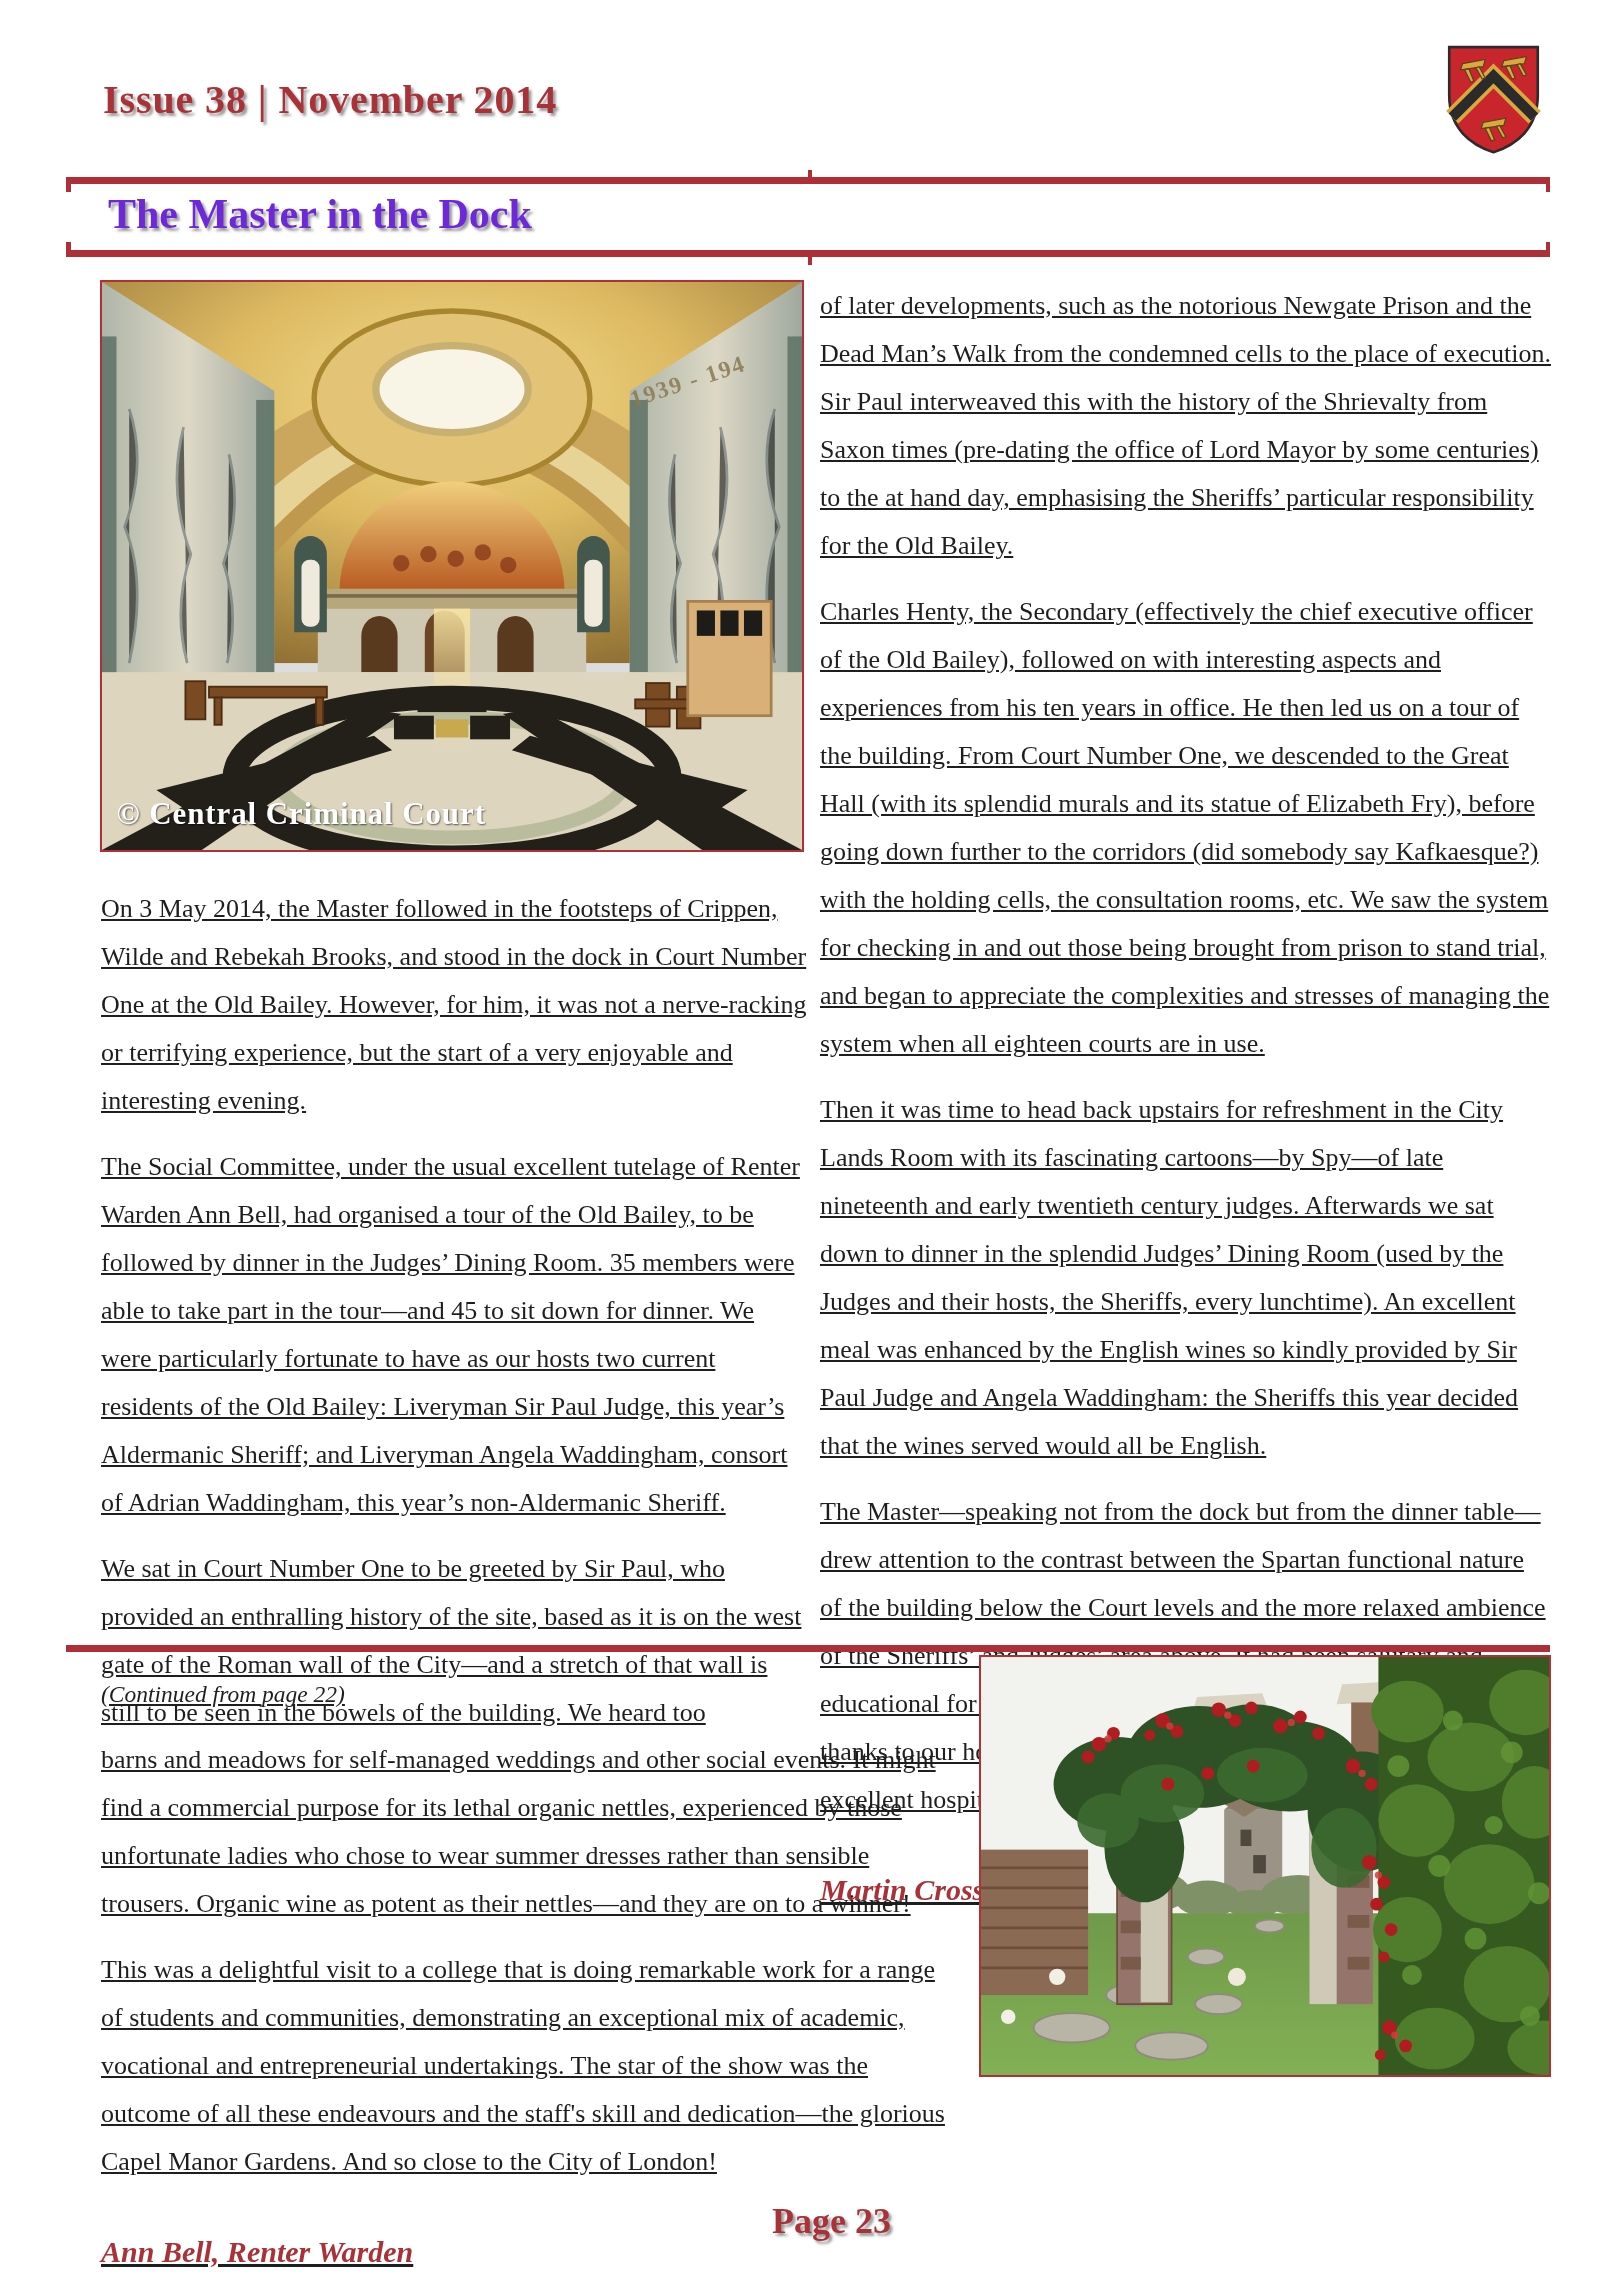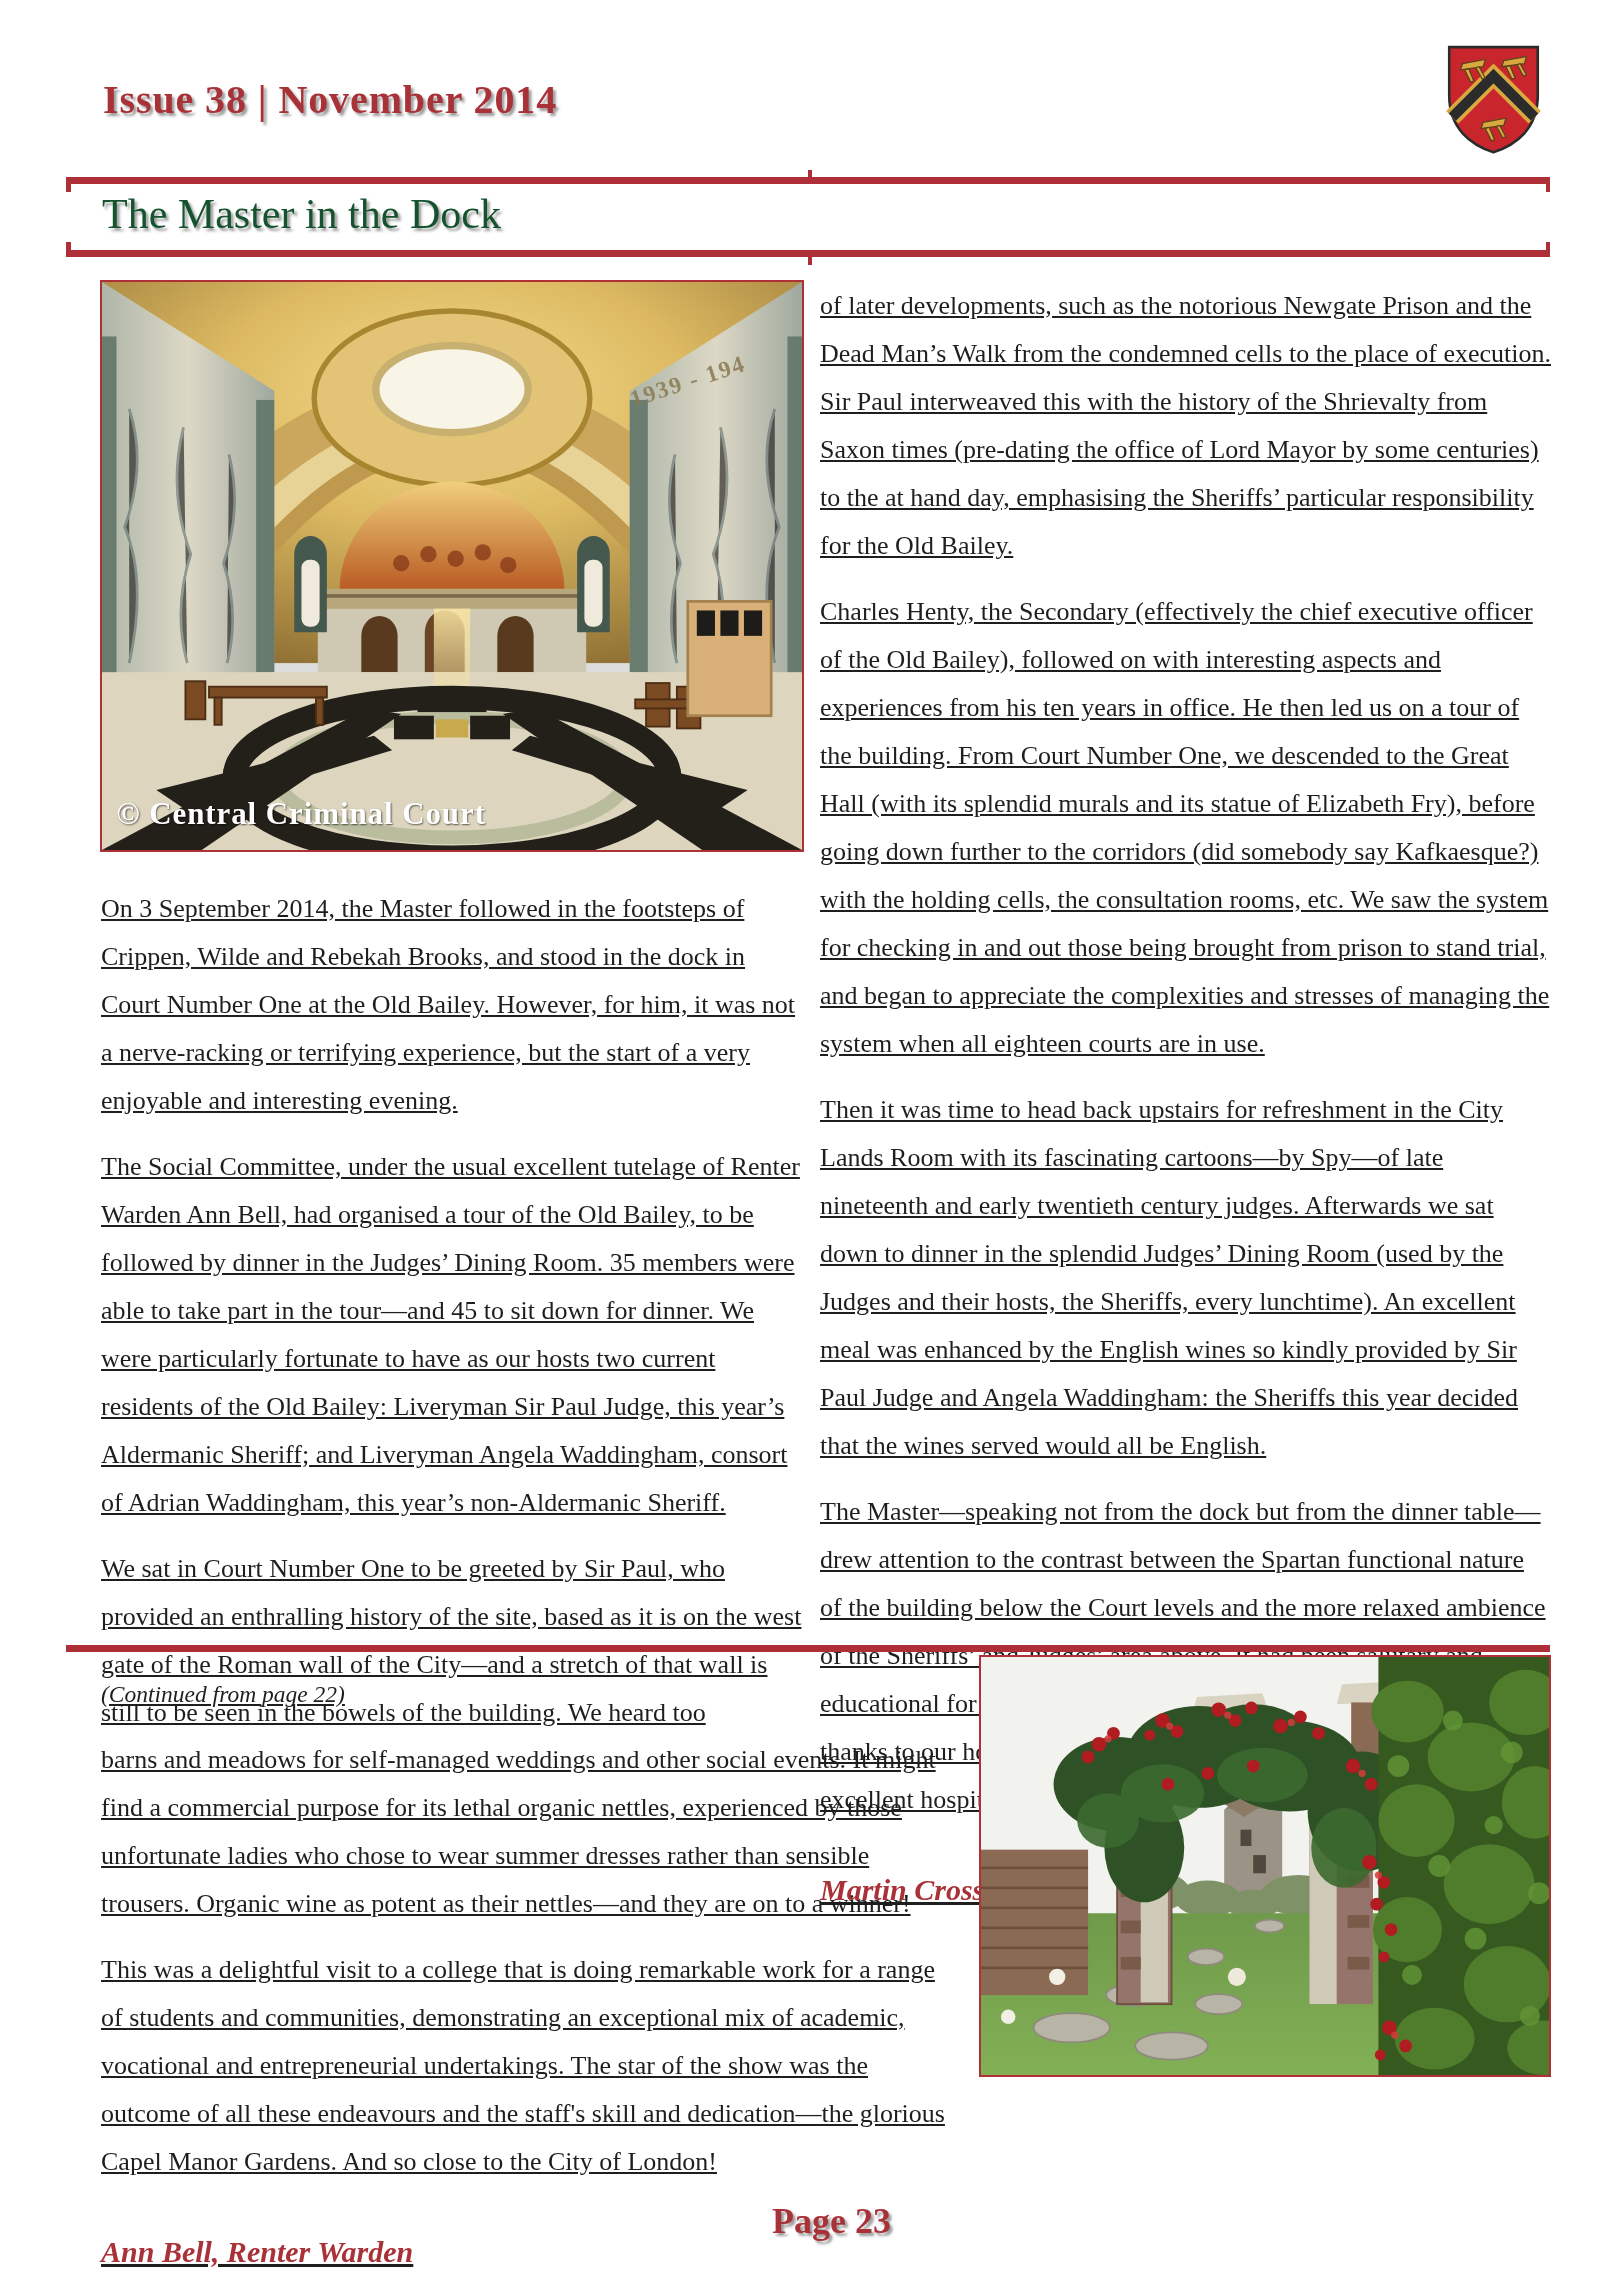--- a/index.html
+++ b/index.html
@@ -20,22 +20,22 @@
   .rule .tick{position:absolute;width:4.5px;background:#AE2F38;}
   .rule-top{top:177px;}
   .rule-top .tick-l{left:0;top:100%;height:8.1px;}
   .rule-top .tick-r{right:0;top:100%;height:8.1px;}
   .rule-top .tick-c{left:50%;bottom:100%;height:7.2px;width:3.6px;}
   .rule-bottom{top:250px;}
   .rule-bottom .tick-l{left:0;bottom:100%;height:8.1px;}
   .rule-bottom .tick-r{right:0;bottom:100%;height:8.1px;}
   .rule-bottom .tick-c{left:50%;top:100%;height:8.1px;width:3.6px;}
   .article-title{
-    position:absolute;left:102px;top:190px;
-    font-size:42px;font-weight:normal;color:#14532d;
+    position:absolute;left:108px;top:190px;
+    font-size:42px;font-weight:bold;color:#6d28d9;
     text-shadow:2.7px 2.7px 2.7px rgba(130,130,130,.8);
   }
   
   .photo{position:absolute;border:2.7px solid #B03038;box-sizing:border-box;overflow:hidden;background:#ddd;}
   .photo-oldbailey{left:100px;top:280px;width:704px;height:572px;}
   .photo-garden{left:979px;top:1655px;width:572px;height:422px;}
   .photo svg{display:block;width:100%;height:100%;}
   .photo-caption{
     position:absolute;left:14.5px;bottom:18px;
     font-size:31px;font-weight:bold;color:#ffffff;
@@ -219,21 +219,21 @@
 
   <div class="col col-right">
     <p>of later developments, such as the notorious Newgate Prison and the Dead Man’s Walk from the condemned cells to the place of execution. Sir Paul interweaved this with the history of the Shrievalty from Saxon times (pre-dating the office of Lord Mayor by some centuries) to the at hand day, emphasising the Sheriffs’ particular responsibility for the Old Bailey.</p>
     <p>Charles Henty, the Secondary (effectively the chief executive officer of the Old Bailey), followed on with interesting aspects and experiences from his ten years in office. He then led us on a tour of the building. From Court Number One, we descended to the Great Hall (with its splendid murals and its statue of Elizabeth Fry), before going down further to the corridors (did somebody say Kafkaesque?) with the holding cells, the consultation rooms, etc. We saw the system for checking in and out those being brought from prison to stand trial, and began to appreciate the complexities and stresses of managing the system when all eighteen courts are in use.</p>
     <p>Then it was time to head back upstairs for refreshment in the City Lands Room with its fascinating cartoons—by Spy—of late nineteenth and early twentieth century judges. Afterwards we sat down to dinner in the splendid Judges’ Dining Room (used by the Judges and their hosts, the Sheriffs, every lunchtime). An excellent meal was enhanced by the English wines so kindly provided by Sir Paul Judge and Angela Waddingham: the Sheriffs this year decided that the wines served would all be English.</p>
     <p>The Master—speaking not from the dock but from the dinner table—drew attention to the contrast between the Spartan functional nature of the building below the Court levels and the more relaxed ambience of the Sheriffs’ and Judges’ area above. It had been salutary and educational for us to see both, and he expressed the Company’s thanks to our hosts for providing us with that opportunity and for their excellent hospitality.</p>
     <div class="signature">Martin Cross, Past Master 2012-13</div>
   </div>
 
   <div class="col col-left">
-    <p>On 3 September 2014, the Master followed in the footsteps of Crippen, Wilde and Rebekah Brooks, and stood in the dock in Court Number One at the Old Bailey. However, for him, it was not a nerve-racking or terrifying experience, but the start of a very enjoyable and interesting evening.</p>
+    <p>On 3 May 2014, the Master followed in the footsteps of Crippen, Wilde and Rebekah Brooks, and stood in the dock in Court Number One at the Old Bailey. However, for him, it was not a nerve-racking or terrifying experience, but the start of a very enjoyable and interesting evening.</p>
     <p>The Social Committee, under the usual excellent tutelage of Renter Warden Ann Bell, had organised a tour of the Old Bailey, to be followed by dinner in the Judges’ Dining Room. 35 members were able to take part in the tour—and 45 to sit down for dinner. We were particularly fortunate to have as our hosts two current residents of the Old Bailey: Liveryman Sir Paul Judge, this year’s Aldermanic Sheriff; and Liveryman Angela Waddingham, consort of Adrian Waddingham, this year’s non-Aldermanic Sheriff.</p>
     <p>We sat in Court Number One to be greeted by Sir Paul, who provided an enthralling history of the site, based as it is on the west gate of the Roman wall of the City—and a stretch of that wall is still to be seen in the bowels of the building. We heard too</p>
   </div>
 
   <div class="divider"></div>
 
   <div class="col bottom-block">
     <p class="continued-note">(Continued from page 22)</p>
     <p>barns and meadows for self-managed weddings and other social events. It might find a commercial purpose for its lethal organic nettles, experienced by those unfortunate ladies who chose to wear summer dresses rather than sensible trousers. Organic wine as potent as their nettles—and they are on to a winner!</p>
     <p>This was a delightful visit to a college that is doing remarkable work for a range of students and communities, demonstrating an exceptional mix of academic, vocational and entrepreneurial undertakings. The star of the show was the outcome of all these endeavours and the staff's skill and dedication—the glorious Capel Manor Gardens. And so close to the City of London!</p>

